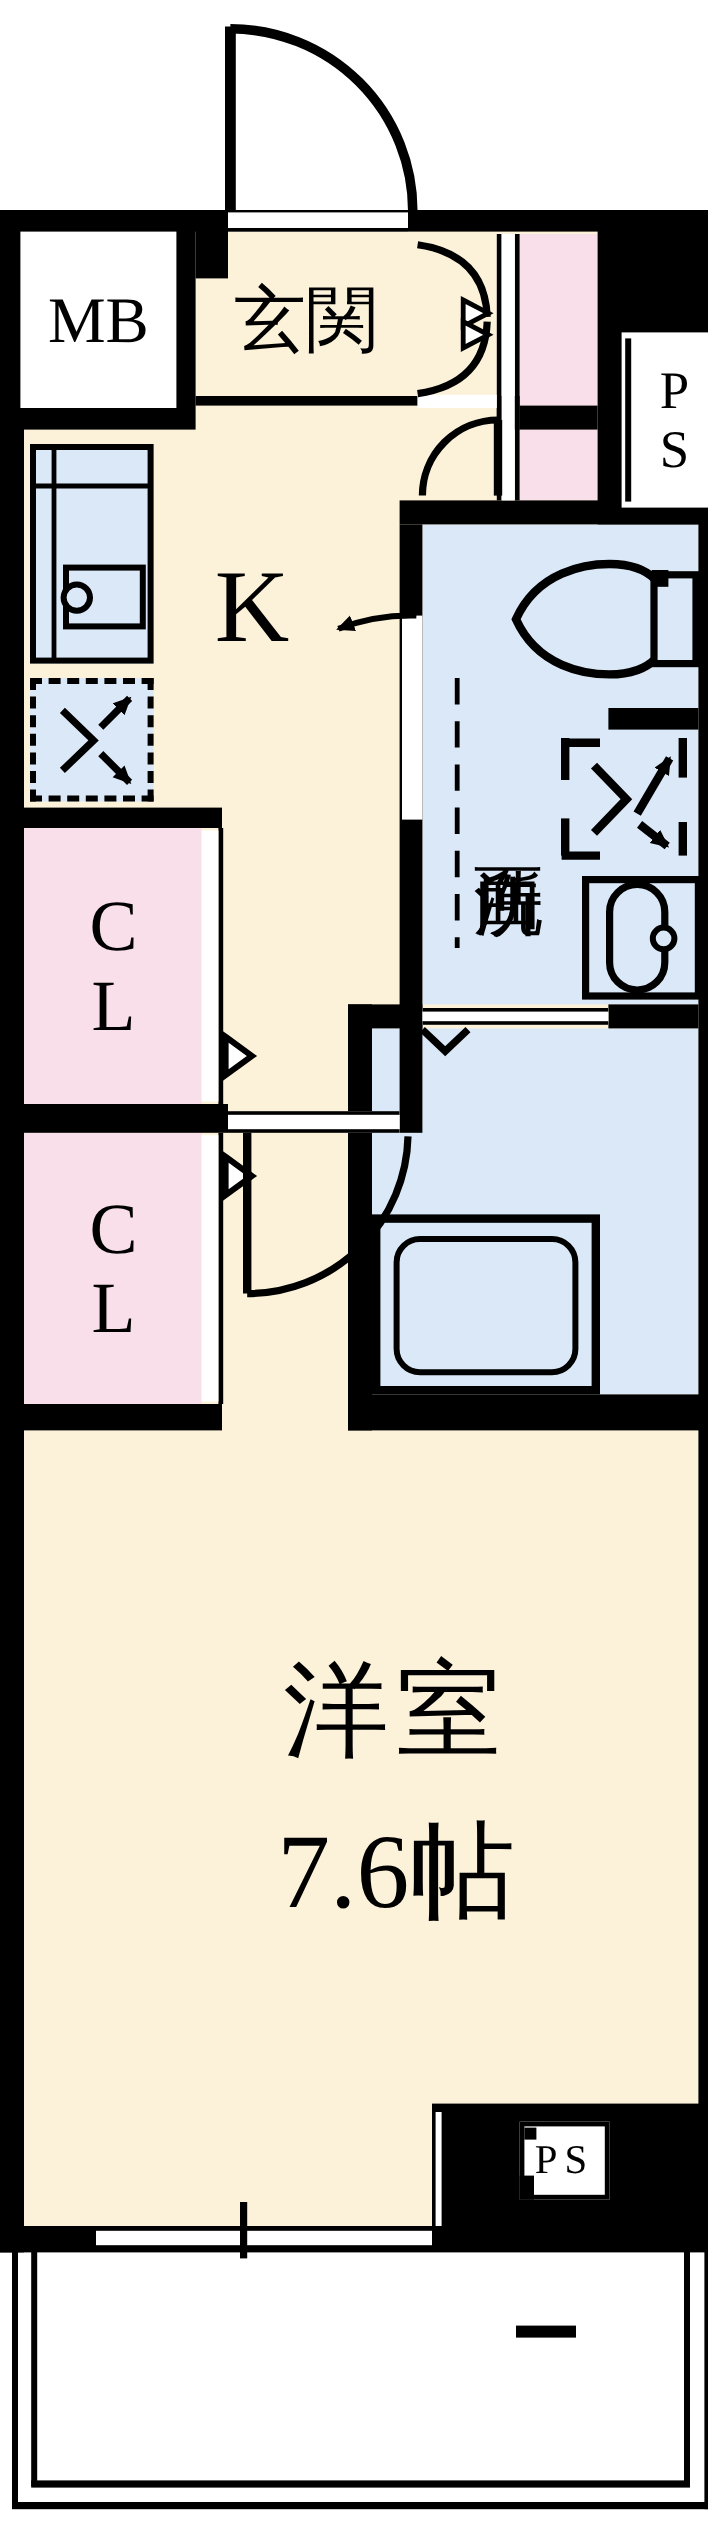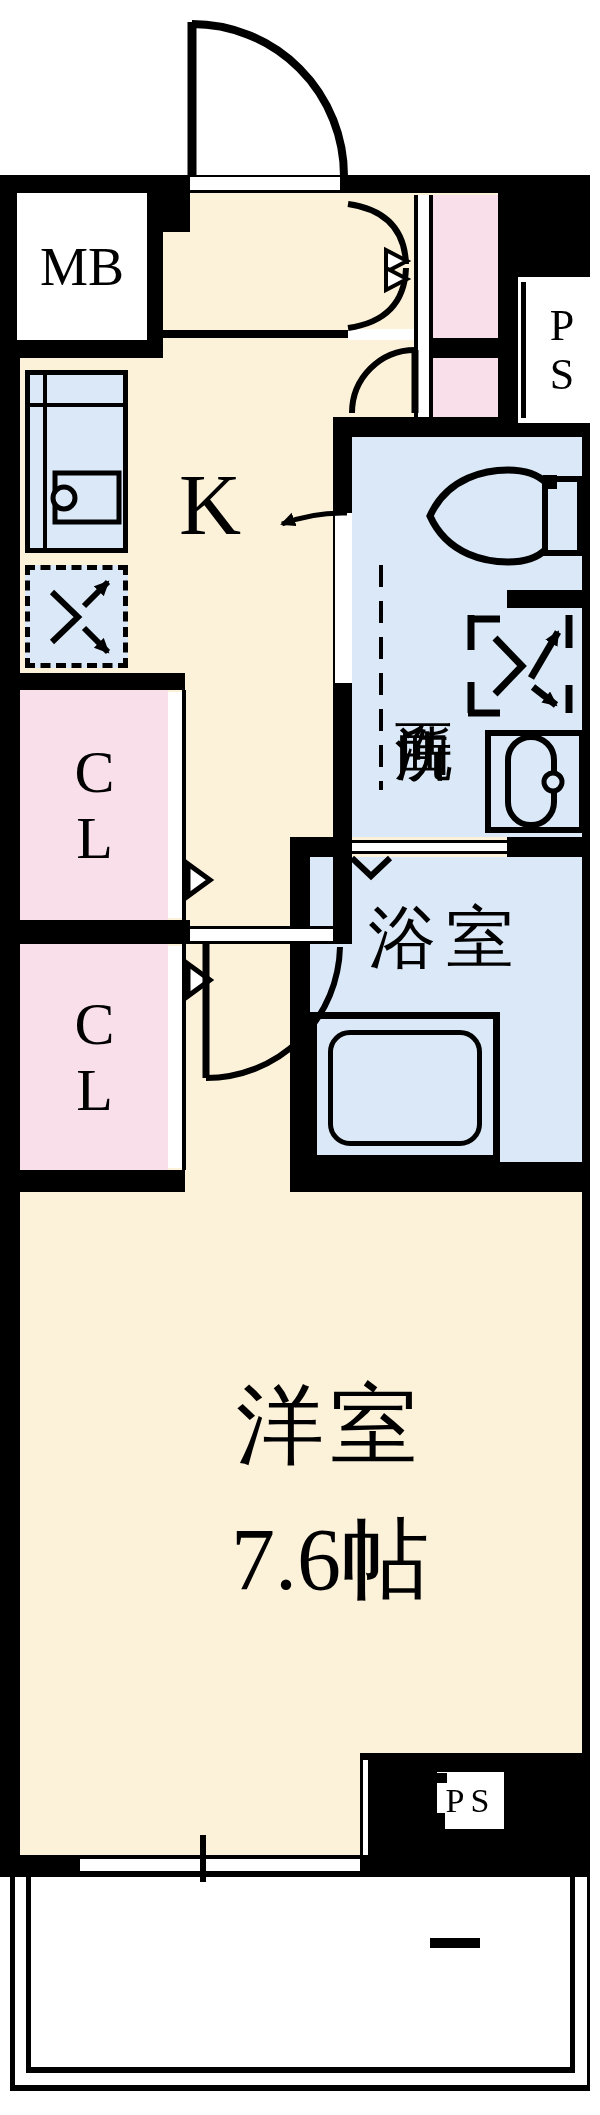--- a/index.html
+++ b/index.html
@@ -142,32 +142,32 @@
 
     <rect x="488" y="733" width="94" height="97" fill="#dbe8f7" stroke="#000" stroke-width="6"></rect>
     <rect x="508" y="737" width="46" height="88" rx="23" fill="#dbe8f7" stroke="#000" stroke-width="6"></rect>
     <circle cx="553" cy="782" r="9" fill="#dbe8f7" stroke="#000" stroke-width="5"></circle>
 
     <polyline points="352,858 371,876 390,858" fill="none" stroke="#000" stroke-width="6"></polyline>
   </svg>
 
   <div class="lbl" style="left:17px;top:193px;width:130px;height:147px;font-size:54px;">
     <span>MB</span></div>
+  <div class="lbl" style="left:180px;top:230px;width:150px;height:75px;font-size:60px;">
+    <span>玄関</span></div>
   <div class="lbl" style="left:524px;top:282px;width:76px;height:136px;font-size:44px;">
     <span class="vert">PS</span></div>
   <div class="lbl" style="left:150px;top:455px;width:120px;height:100px;font-size:86px;">
     <span>K</span></div>
   <div class="lbl" style="left:392px;top:555px;width:62px;height:245px;font-size:58px;">
     <span class="vert">洗面所</span></div>
   <div class="lbl" style="left:20px;top:690px;width:148px;height:230px;font-size:60px;">
     <span class="vert">CL</span></div>
   <div class="lbl" style="left:20px;top:944px;width:148px;height:226px;font-size:60px;">
     <span class="vert">CL</span></div>
-  <div class="lbl" style="left:310px;top:893px;width:272px;height:90px;font-size:68px;letter-spacing:10px;">
-    <span>浴室</span></div>
   <div class="lbl" style="left:40px;top:1370px;width:580px;height:110px;font-size:88px;letter-spacing:6px;">
     <span>洋室</span></div>
   <div class="lbl" style="left:40px;top:1502px;width:580px;height:115px;font-size:88px;">
     <span>7.6帖</span></div>
   <div class="lbl" style="left:433px;top:1768px;width:75px;height:65px;font-size:34px;letter-spacing:6px;">
     <span>PS</span></div>
 
 </div>
 
 </body></html>

